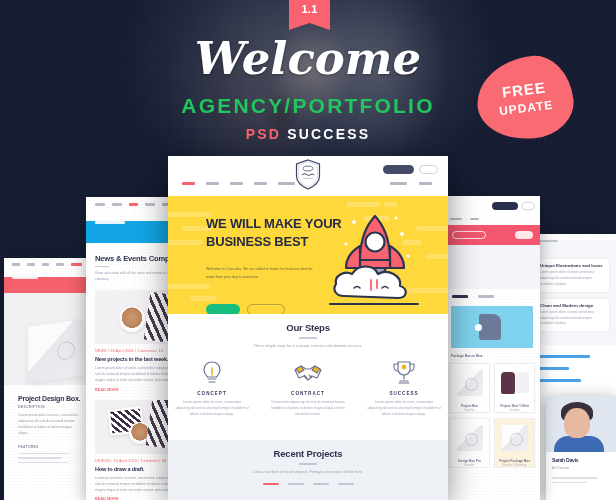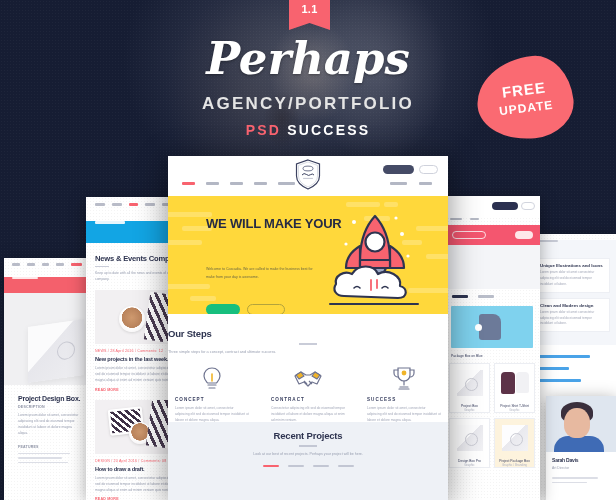--- a/index.html
+++ b/index.html
@@ -48,22 +48,22 @@
   #titleblock { position:absolute; left:0; top:36px; width:616px; text-align:center; z-index:30; }
   #logotitle {
     font-family:"DejaVu Serif", serif;
     font-style:italic; font-weight:bold;
     font-size:45px; color:#ffffff; line-height:1;
     letter-spacing:0px;
     text-shadow:0 1px 3px rgba(0,0,0,.35);
   }
   #tagline {
     margin-top:13px;
-    font-size:17px; font-weight:bold; letter-spacing:2.2px;
-    color:#e5e5e5;
+    font-size:21px; font-weight:bold; letter-spacing:2.2px;
+    color:#22c55e;
   }
   #subline {
     margin-top:8px;
     font-size:14px; font-weight:bold; letter-spacing:2.2px;
     color:#ffffff;
   }
   #subline .psd { color:#f8636f; }
 
   
   #blob {
@@ -169,21 +169,21 @@
   #hero p {
     position:absolute; left:38px; top:70px; width:108px;
     font-size:3.6px; color:#6d6842; line-height:2.1;
   }
   #hero .cta { position:absolute; left:38px; top:108px; display:flex; gap:7px; }
   .pillg { width:34px; height:11px; border-radius:6px; background:#17bf7e; }
   .pillo { width:38px; height:11px; border-radius:6px; border:1px solid #b3a33c; }
 
   #rocket { position:absolute; left:152px; top:8px; width:110px; height:112px; }
 
-  #steps { background:#fff; padding-top:14px; text-align:left; height:108px; }
+  #steps { background:#fff; padding-top:8px; text-align:center; height:126px; }
   #steps h3 { font-size:9.5px; color:#2e3450; font-weight:bold; letter-spacing:-.2px; }
   #steps .ul { width:18px; height:1.6px; background:#c9ccd8; margin:4px auto 0; }
   #steps .sub { margin-top:5px; font-size:3.8px; color:#9aa0b2; }
   #steps .row { display:flex; justify-content:center; gap:22px; margin-top:11px; }
   #steps .col { width:74px; }
   #steps .ic { height:27px; display:flex; align-items:flex-end; justify-content:center; }
   #steps .nm { margin-top:5px; font-size:4.6px; font-weight:bold; letter-spacing:1px; color:#3a4060; }
   #steps .tx { margin-top:3px; font-size:3.3px; color:#a2a7b8; line-height:1.9; }
 
   #recent { background:#eef1f6; height:78px; text-align:center; padding-top:8px; position:relative; }
@@ -255,21 +255,21 @@
 <div id="bg">
   <div id="bgface"></div>
   <div id="bgdots"></div>
 </div>
 
 <div id="ribbon">
   <span>1.1</span>
 </div>
 
 <div id="titleblock">
-  <div id="logotitle">Perhaps</div>
+  <div id="logotitle">Welcome</div>
   <div id="tagline">AGENCY/PORTFOLIO</div>
   <div id="subline">
     <span class="psd">PSD</span><span> SUCCESS</span>
   </div>
 </div>
 
 <div id="blob">
   <div class="shape"></div>
   <div class="txt">
     <div class="t1">FREE</div>
@@ -477,21 +477,21 @@
     <div class="ydash" style="left:178px;top:6px;width:34px"></div>
     <div class="ydash" style="left:216px;top:6px;width:14px"></div>
     <div class="ydash" style="left:196px;top:20px;width:26px"></div>
     <div class="ydash" style="left:248px;top:30px;width:40px"></div>
     <div class="ydash" style="left:234px;top:44px;width:20px"></div>
     <div class="ydash" style="left:258px;top:58px;width:30px"></div>
     <div class="ydash" style="left:-4px;top:88px;width:46px"></div>
     <div class="ydash" style="left:22px;top:100px;width:26px"></div>
     <div class="ydash" style="left:240px;top:92px;width:44px"></div>
 
-    <h2><span>WE WILL MAKE YOUR</span><br></h2>
+    <h2><span>WE WILL MAKE YOUR</span><br><span>BUSINESS BEST</span></h2>
     <p>Welcome to Cascadia. We are called to make the business best for make from your day is awesome.</p>
     <div class="cta">
       <div class="pillg"></div>
       <div class="pillo"></div>
     </div>
 
     <div id="rocket">
       <svg width="110" height="112" viewBox="0 0 110 112">
         <g stroke="#2e3450" stroke-width="2.2" stroke-linejoin="round" stroke-linecap="round" fill="none">
 

